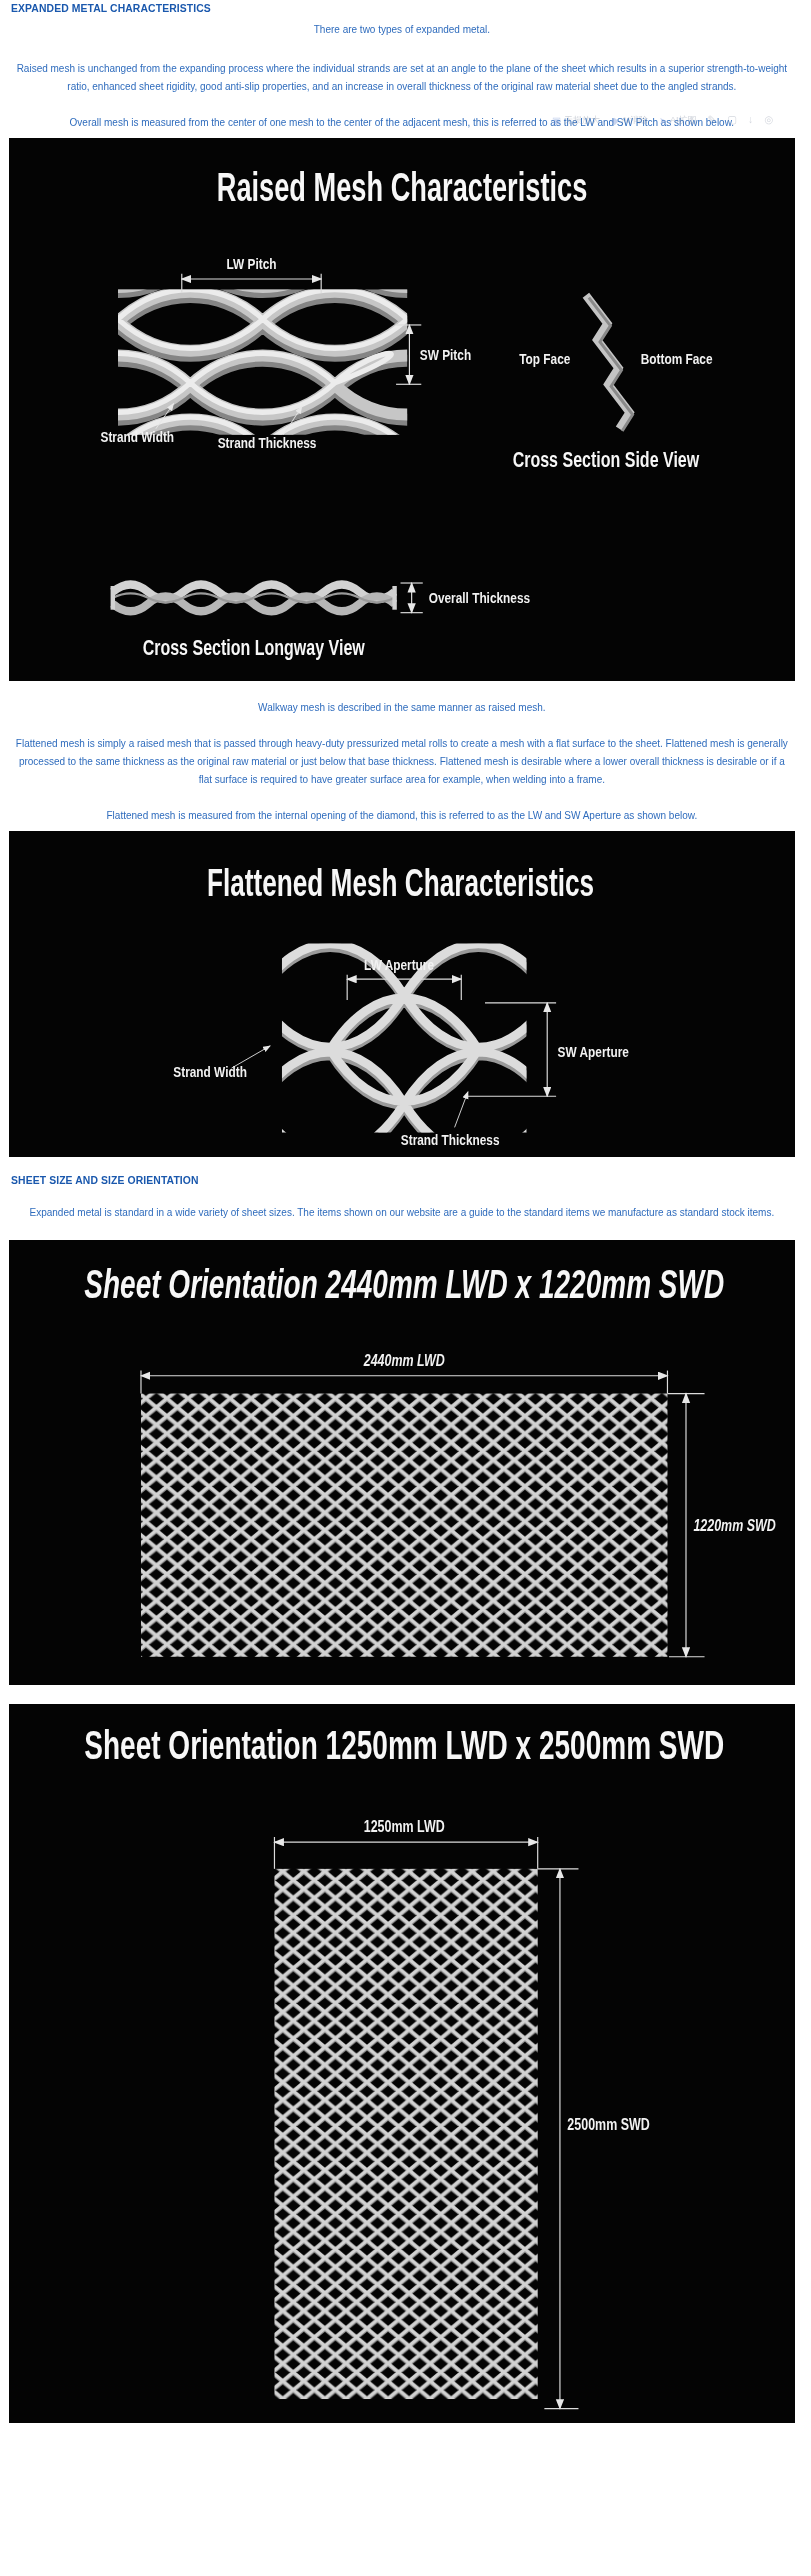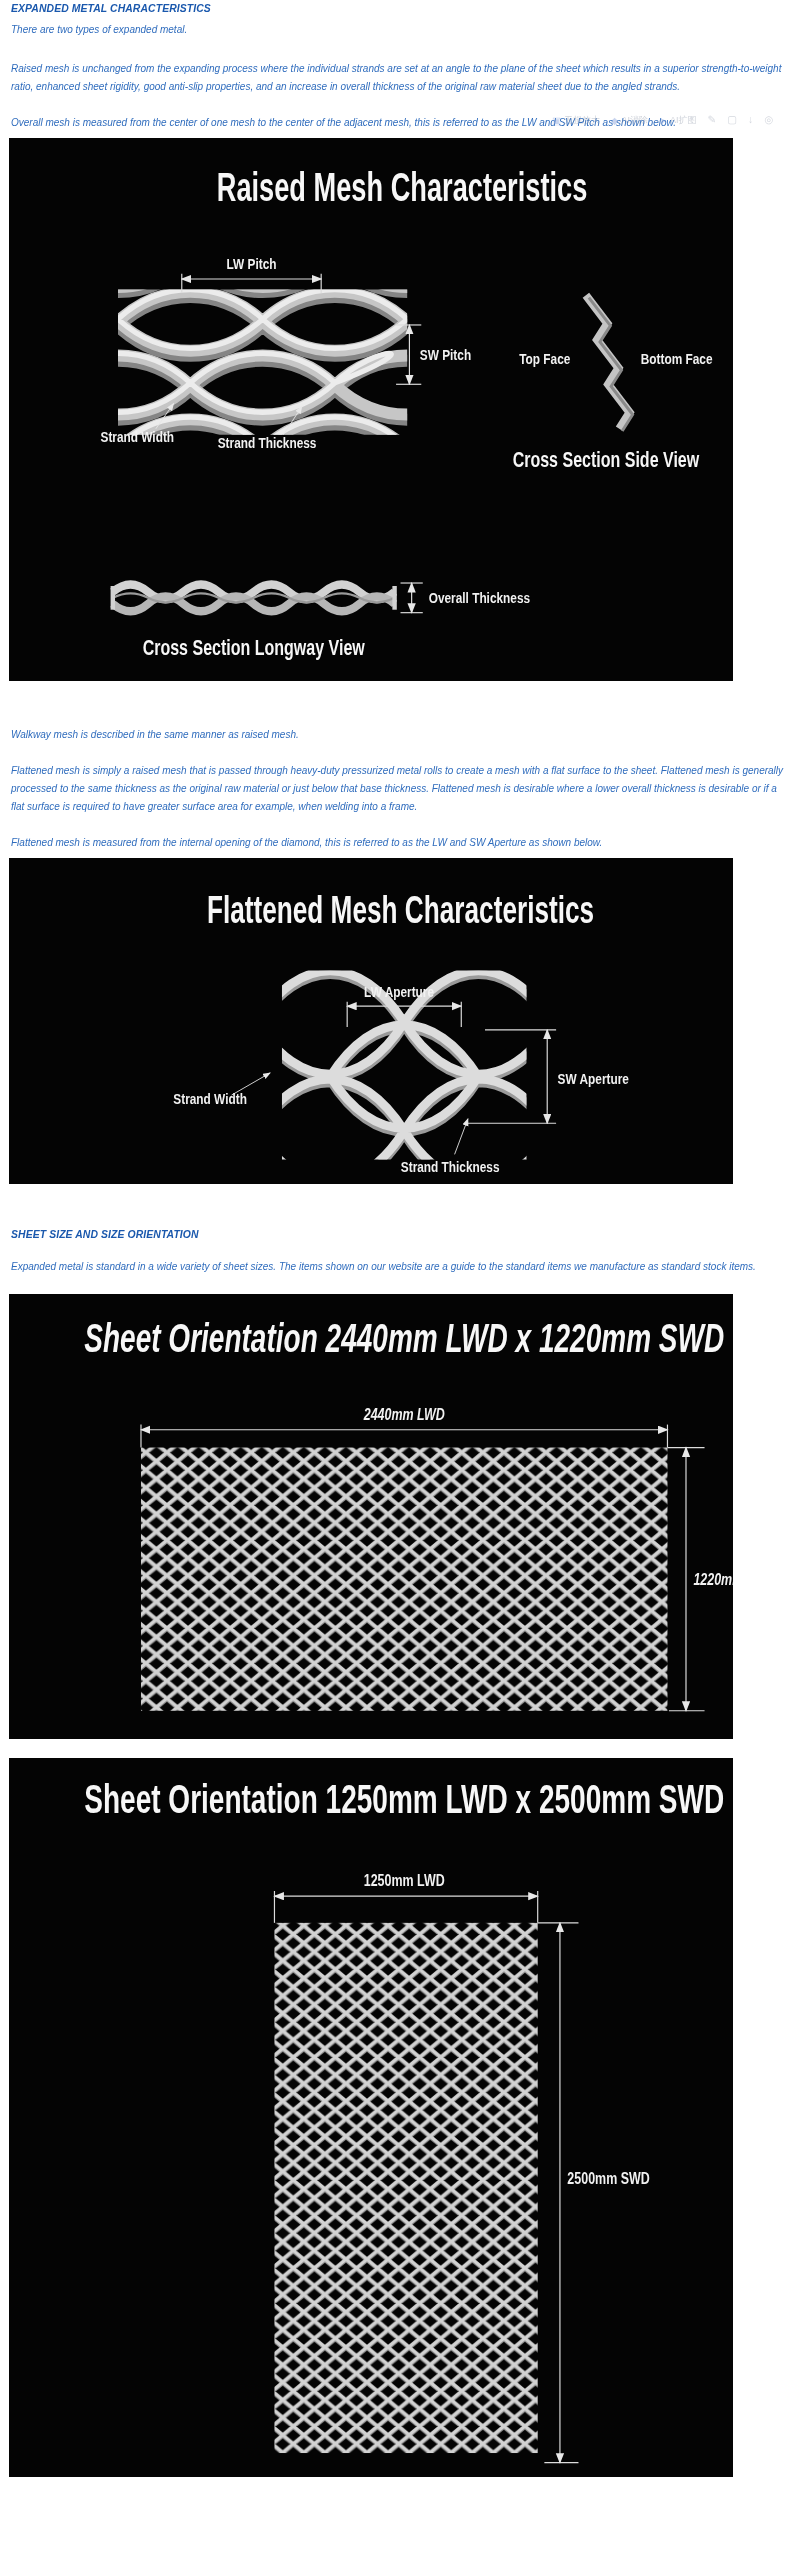--- a/index.html
+++ b/index.html
@@ -1,23 +1,23 @@
 <!DOCTYPE html>
 <html style="font-size:12px"><head>
 <meta charset="utf-8">
 <style>
   html,body{margin:0;padding:0;background:#ffffff;}
   body{width:812px;font-family:"Liberation Sans",sans-serif;position:relative;}
-  .content{padding:0 19.3px 0 11px;font-style:italic;}
+  .content{padding:0 19.3px 0 11px;}
   .sec-heading{color:#1a58ad;font-size:10.4px;font-weight:bold;letter-spacing:0.1px;margin:3px 0 7.4px 0;}
   .sec-heading.second{margin:0 0 18px 0;}
-  p.body-text{color:#2f6cbd;font-size:10px;line-height:18px;margin:0 0 18px 0;}
+  p.body-text{color:#2f6cbd;font-size:10px;line-height:18px;margin:0 0 18px 0;text-align:center;}
   p.gap-lg{margin-bottom:21px;}
   p.gap-sm{margin-bottom:0;}
-  .panel{background:#040404;width:724px;margin:6px 0 45px 9px;overflow:hidden;}
+  .panel{background:#040404;width:786px;margin:6px 0 18px 9px;overflow:hidden;}
   .panel.tight{margin-bottom:18.5px;font-style:italic;}
   .panel.last{margin-bottom:6px;}
   .panel svg{display:block;}
   svg text{font-family:"Liberation Sans",sans-serif;}
   .svg-title{fill:#f7f7f7;font-weight:bold;}
   .svg-label{fill:#f2f2f2;font-weight:bold;}
   .dim{stroke:#dcdcdc;stroke-width:1.6;fill:none;}
   .leader{stroke:#e6e6e6;stroke-width:1.2;fill:none;}
   
   .img-toolbar{position:absolute;left:552px;top:114px;display:flex;gap:11px;align-items:center;opacity:.42;pointer-events:auto;}

